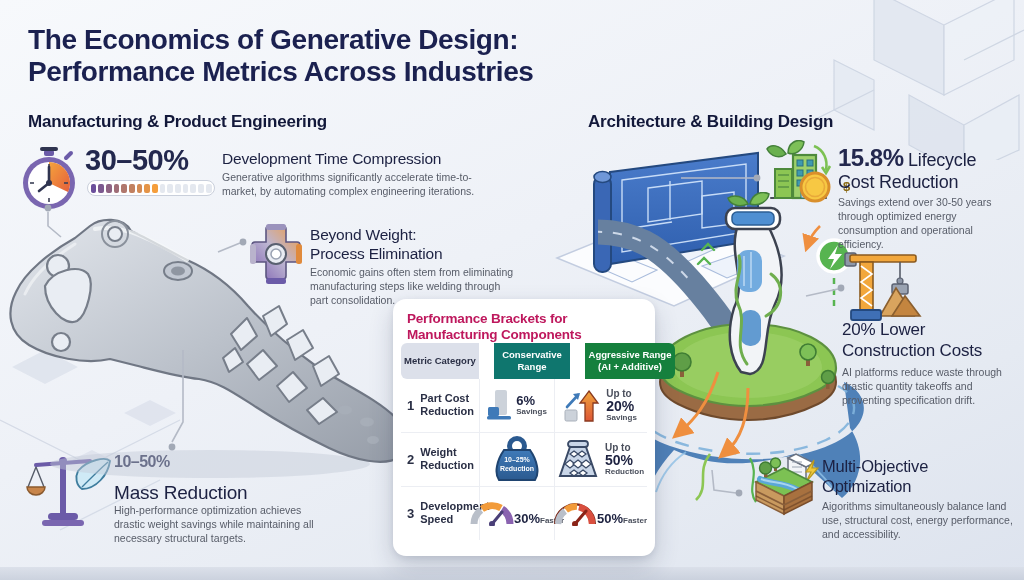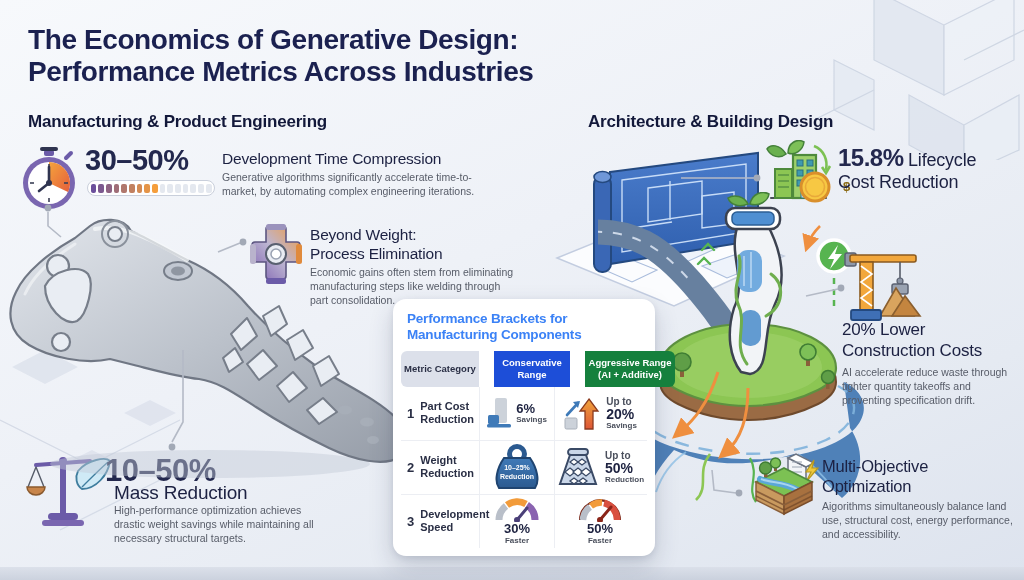--- a/index.html
+++ b/index.html
@@ -10,35 +10,35 @@
   .h-title{font-size:28px;font-weight:bold;line-height:1.16;letter-spacing:-0.4px;color:#1b2150;}
   .h-section{font-size:17px;font-weight:bold;color:#12183a;letter-spacing:-0.2px;}
   .stat-big{font-weight:bold;color:#23284e;letter-spacing:-0.5px;}
   .stat-head{font-weight:normal;color:#1c2142;line-height:1.22;letter-spacing:-0.2px;}
   .stat-body{font-size:10.5px;color:#575c68;line-height:1.33;}
   .pbar{display:flex;gap:2px;padding:2.5px;background:#ffffff;border:1.5px solid #c9cfdb;border-radius:9px;
     width:128px;height:16px;box-sizing:border-box;}
   .pbar .seg{flex:1;border-radius:2px;background:#e4e8ef;}
   .card{position:absolute;left:393px;top:299px;width:262px;height:257px;background:#ffffff;border-radius:13px;
     box-shadow:0 10px 24px rgba(40,50,80,.20), 0 2px 6px rgba(40,50,80,.10);padding:10px 8px 6px 8px;box-sizing:border-box;z-index:5;}
-  .card-title{font-size:13.5px;font-weight:bold;color:#3b82f6;line-height:1.18;margin:2px 0 8px 6px;letter-spacing:-0.2px;}
+  .card-title{font-size:13.5px;font-weight:bold;color:#be185d;line-height:1.18;margin:2px 0 0 6px;letter-spacing:-0.2px;}
   .thead{display:grid;grid-template-columns:78px 76px 90px;gap:15px;}
   .th{display:flex;align-items:center;justify-content:center;text-align:center;font-size:9.5px;font-weight:bold;
     line-height:1.2;height:36px;padding:0 2px;box-sizing:border-box;}
   .th-cat{background:#dce0ea;color:#2a2f45;border-radius:6px 0 0 6px;}
-  .th-cons{background:#1d4ed8;color:#ffffff;}
+  .th-cons{background:#0f766e;color:#ffffff;}
   .th-agg{background:#15803d;color:#ffffff;border-radius:0 6px 6px 0;}
   .trow{display:grid;grid-template-columns:78px 76px 90px;align-items:center;height:53px;border-bottom:1px solid #eceef3;}
   .trow:last-child{border-bottom:none;}
   .cell{display:flex;align-items:center;justify-content:center;height:100%;box-sizing:border-box;}
   .cell-cat{justify-content:flex-start;gap:6px;padding-left:6px;}
   .cell-mid{border-left:1px solid #eceef3;border-right:1px solid #eceef3;}
   .rownum{font-size:13px;font-weight:bold;color:#2a2f45;}
   .catlab{font-size:11px;font-weight:bold;color:#2a2f45;line-height:1.18;width:54px;}
-  .vstack{display:flex;flex-direction:column;align-items:center;line-height:1.1;}
+  .vstack{display:flex;flex-direction:row;align-items:flex-end;line-height:1.1;}
   .vstack-l{display:flex;flex-direction:column;align-items:flex-start;line-height:1.1;}
   .val{font-size:13px;font-weight:bold;color:#1d2240;}
   .val-lg{font-size:14px;font-weight:bold;color:#1d2240;}
   .unit{font-size:8px;font-weight:bold;color:#4a4f5c;}
   .prefix{font-size:10px;font-weight:bold;color:#4a4f5c;}
   .kb-wrap{position:relative;width:52px;height:46px;}
   .kb-text{position:absolute;left:0;top:19px;width:52px;text-align:center;color:#ffffff;
     font-size:7px;font-weight:bold;line-height:1.3;}
   .footband{position:absolute;left:0;bottom:0;width:1024px;height:13px;
     background:linear-gradient(#d9dee8,#c6cdda);opacity:.85;}
@@ -215,21 +215,21 @@
     <g stroke="#555b68" stroke-width="1.4" fill="none">
       <path d="M10,16 L2,36 M10,16 L18,36"></path>
     </g>
     <path d="M1,36 h18 a9,8 0 0 1 -18,0 Z" fill="#c8854a" stroke="#8a5a2e" stroke-width="1.5"></path>
     <path d="M52,20 C62,8 80,6 84,10 C82,24 70,38 56,38 C50,34 49,26 52,20 Z" fill="#cfeaf6" stroke="#3f7d9e" stroke-width="1.8"></path>
     <path d="M56,36 C64,28 74,18 82,11" stroke="#3f7d9e" stroke-width="1.4" fill="none"></path>
     <rect x="22" y="62" width="30" height="7" rx="3.5" fill="#6b5ba8"></rect>
     <rect x="16" y="69" width="42" height="6" rx="3" fill="#7a66b0"></rect>
   </svg>
 
-  <div class="abs stat-big" style="left:105px;top:453px;font-size:31px">10–50%</div>
+  <div class="abs stat-big" style="left:114px;top:453px;font-size:16px">10–50%</div>
   <div class="abs stat-head" style="left:114px;top:481px;font-size:19px">Mass Reduction</div>
   <div class="abs stat-body" style="left:114px;top:504px;width:218px">High-performance optimization achieves drastic weight savings while maintaining all necessary structural targets.</div>
 
   <svg class="abs" style="left:552px;top:136px;z-index:1" width="240" height="180" viewBox="0 0 240 180">
     <defs>
         <linearGradient id="bpg" x1="0" y1="0" x2="0" y2="1">
       <stop offset="0" stop-color="#4a7ccb"></stop>
           <stop offset="1" stop-color="#2f5fae"></stop>
         </linearGradient>
       </defs>
@@ -322,38 +322,39 @@
     <circle cx="49" cy="47" r="14" fill="#f7c843" stroke="#d98f2b" stroke-width="3"></circle>
     <circle cx="49" cy="47" r="9.5" fill="none" stroke="#e8a93a" stroke-width="1.6"></circle>
   </svg>
   <div class="abs" style="left:843px;top:179px;z-index:3;color:#8a6a14;font-size:13px;font-weight:bold">$</div>
 
   <div class="abs" style="left:838px;top:144px;z-index:3">
     <span class="stat-big" style="font-size:24px">15.8%</span>
     <span class="stat-head" style="font-size:18px">Lifecycle</span>
     <div class="stat-head" style="font-size:18px;margin-top:0px">Cost Reduction</div>
   </div>
+  <div class="abs stat-body" style="left:838px;top:196px;width:172px;z-index:3">Savings extend over 30-50 years through optimized energy consumption and operational efficiency.</div>
 
   <svg class="abs" style="left:842px;top:246px;z-index:3" width="80" height="78" viewBox="0 0 80 78">
     <rect x="3" y="7" width="11" height="13" rx="2" fill="#8e97a8" stroke="#5b6272" stroke-width="1.5"></rect>
     <rect x="8" y="9" width="66" height="7" rx="2" fill="#f2a73c" stroke="#8a5a1f" stroke-width="1.6"></rect>
     <rect x="18" y="16" width="13" height="50" fill="#f2a73c" stroke="#8a5a1f" stroke-width="1.6"></rect>
     <path d="M19,20 L30,28 L19,36 L30,44 L19,52 L30,60" stroke="#ffffff" stroke-width="1.6" fill="none"></path>
     <line x1="58" y1="16" x2="58" y2="34" stroke="#555b68" stroke-width="1.6"></line>
     <circle cx="58" cy="35" r="3" fill="#8e97a8" stroke="#5b6272" stroke-width="1.2"></circle>
     <rect x="50" y="38" width="16" height="10" rx="2" fill="#9aa3b2" stroke="#5b6272" stroke-width="1.5"></rect>
     <path d="M38,70 L54,42 L72,70 Z" fill="#d9a45e" stroke="#8a5f2f" stroke-width="1.6"></path>
     <path d="M50,70 L63,50 L78,70 Z" fill="#c4853f" stroke="#8a5f2f" stroke-width="1.6"></path>
     <rect x="9" y="64" width="30" height="10" rx="2" fill="#3f6fb5" stroke="#24497f" stroke-width="1.8"></rect>
   </svg>
   <div class="abs stat-head" style="left:842px;top:320px;font-size:17px;z-index:3">
     <div>20% Lower</div>
     <div>Construction Costs</div>
   </div>
-  <div class="abs stat-body" style="left:842px;top:366px;width:176px;z-index:3">AI accelerate reduce waste through tighter quantity takeoffs and proventing specification drift.</div>
+  <div class="abs stat-body" style="left:842px;top:366px;width:176px;z-index:3">AI platforms reduce waste through drastic quantity takeoffs and proventing specification drift.</div>
 
   <svg class="abs" style="left:748px;top:450px;z-index:3" width="72" height="72" viewBox="0 0 72 72">
     <path d="M40,8 L58,17 L58,31 L40,22 Z" fill="#f2f4f8" stroke="#6b7280" stroke-width="1.5"></path>
     <path d="M40,8 L48,4 L66,13 L58,17 Z" fill="#ffffff" stroke="#6b7280" stroke-width="1.5"></path>
     <path d="M44,12 h10 M44,17 h10 M44,22 h10" stroke="#9aa3b2" stroke-width="1.2"></path>
     <path d="M66,10 L58,22 L63,22 L58,32 L70,18 L64,18 Z" fill="#f0c83c" stroke="#b89a1f" stroke-width="1.2"></path>
     <path d="M36,18 L64,32 L36,46 L8,32 Z" fill="#7cc153" stroke="#4e8a3c" stroke-width="1.8"></path>
     <path d="M12,29 C22,34 36,32 50,40" stroke="#5aa7d8" stroke-width="6" fill="none" stroke-linecap="round"></path>
     <path d="M13,29 C22,33 36,31 49,39" stroke="#a8d4ee" stroke-width="2" fill="none"></path>
     <rect x="16" y="21" width="3.5" height="6" fill="#8a5f3a"></rect>

